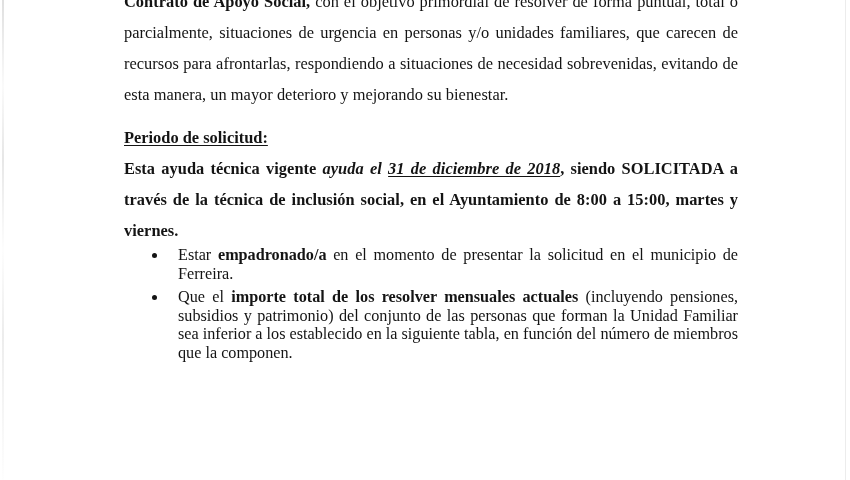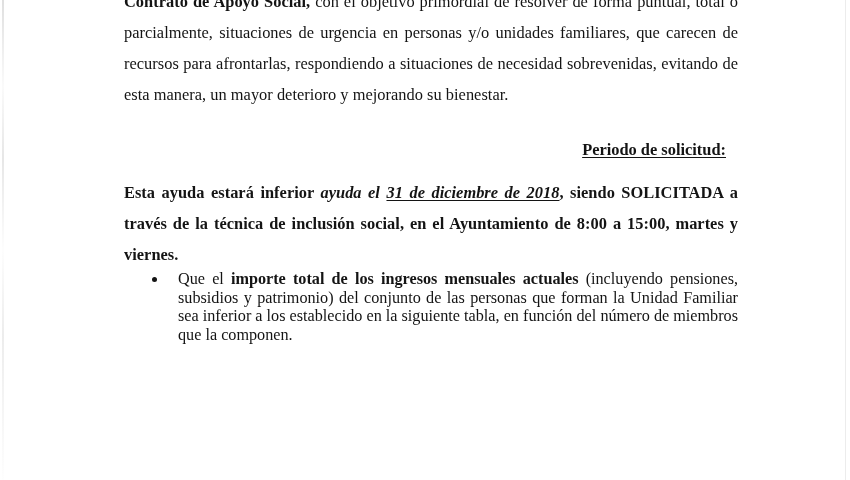--- a/index.html
+++ b/index.html
@@ -62,22 +62,22 @@
     text-justify: inter-word;
     font-size: 16.4px;
     line-height: 31px;
     letter-spacing: 0.02px;
   }
   p.para.last-line-left {
     text-align-last: left;
   }
 
   .heading-center {
-    margin: 12px;
-    text-align: right;
+    margin: 0;
+    text-align: left;
     font-size: 16.4px;
     line-height: 31px;
     font-weight: bold;
   }
   .heading-center .u {
     text-decoration: underline;
     text-underline-offset: 2px;
   }
 
   .b { font-weight: bold; }
@@ -134,28 +134,31 @@
   <div class="scan-edge-right"></div>
 
   <div class="doc-body">
 
     <p class="para last-line-left"><span class="b">Contrato de Apoyo Social,</span><span> con el objetivo primordial de resolver de forma puntual, total o parcialmente, situaciones de urgencia en personas y/o unidades familiares, que carecen de recursos para afrontarlas, respondiendo a situaciones de necesidad sobrevenidas, evitando de esta manera, un mayor deterioro y mejorando su bienestar.</span></p>
 
     <div class="spacer-gap"></div>
 
     <p class="heading-center"><span class="u">Periodo de solicitud:</span></p>
 
-    <p class="para bold-block last-line-left"><span>Esta ayuda estará inferior </span><span class="i">ayuda el </span><span class="bi-u">31 de diciembre de 2018</span><span>, siendo SOLICITADA a través de la técnica de inclusión social, en el Ayuntamiento de 8:00 a 15:00, martes y viernes.</span></p>
+    <p class="para bold-block last-line-left"><span>Esta ayuda técnica vigente </span><span class="i">ayuda el </span><span class="bi-u">31 de diciembre de 2018</span><span>, siendo SOLICITADA a través de la técnica de inclusión social, en el Ayuntamiento de 8:00 a 15:00, martes y viernes.</span></p>
 
 
     <ul class="req-list">
 
+      <li>
+        <span class="bullet-dot"></span><span>Estar </span><span class="b">empadronado/a</span><span> en el momento de presentar la solicitud en el municipio de Ferreira.</span>
+      </li>
 
 
 
       <li>
-        <span class="bullet-dot"></span><span>Que el </span><span class="b">importe total de los ingresos mensuales actuales</span><span> (incluyendo pensiones, subsidios y patrimonio) del conjunto de las personas que forman la Unidad Familiar sea inferior a los establecido en la siguiente tabla, en función del número de miembros que la componen.</span>
+        <span class="bullet-dot"></span><span>Que el </span><span class="b">importe total de los resolver mensuales actuales</span><span> (incluyendo pensiones, subsidios y patrimonio) del conjunto de las personas que forman la Unidad Familiar sea inferior a los establecido en la siguiente tabla, en función del número de miembros que la componen.</span>
       </li>
 
     </ul>
 
   </div>
 </div>
 
 </body></html>

